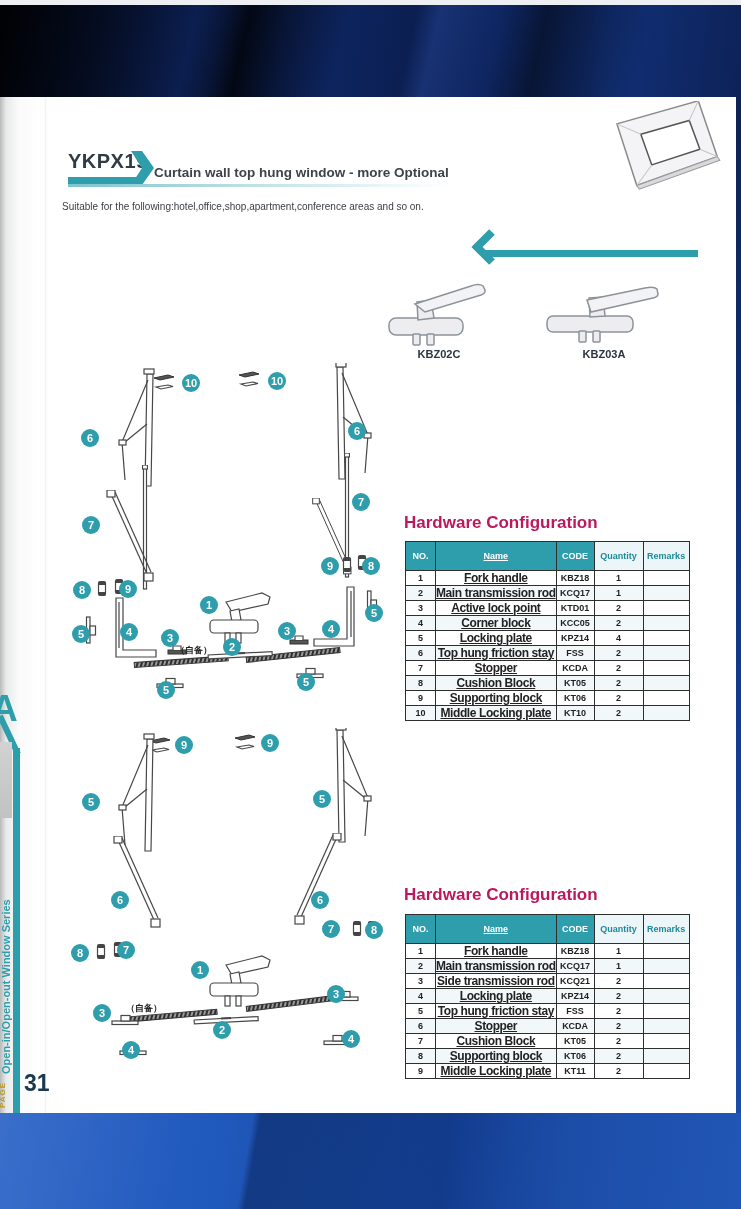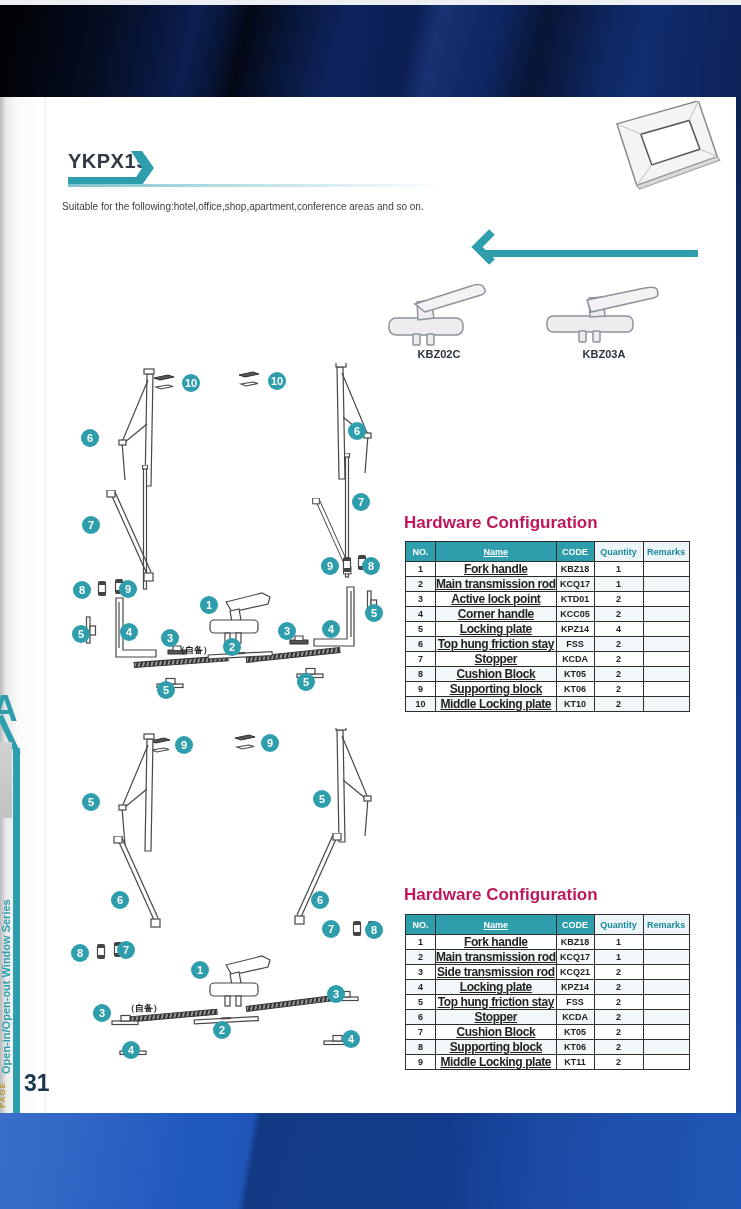--- a/index.html
+++ b/index.html
@@ -66,21 +66,21 @@
   .co{position:absolute;width:18px;height:18px;border-radius:50%;background:#2E9DAC;color:#fff;
       font-size:11px;font-weight:bold;display:flex;align-items:center;justify-content:center;line-height:1;}
   .cn-note{position:absolute;font-size:9px;font-weight:bold;color:#222;white-space:nowrap;}
 
   
   .hw-title{position:absolute;font-size:17px;font-weight:800;color:#be185d;}
   #hw-title-1{left:404px;top:513px;} #hw-title-2{left:404px;top:885px;}
   .hw-table{position:absolute;border-collapse:collapse;table-layout:fixed;border:1.5px solid #222;}
   #hw-table-1{left:405px;top:541px;} #hw-table-2{left:405px;top:914px;}
   .hw-table th,.hw-table td{border:1px solid #2e2e2e;text-align:center;padding:0;white-space:nowrap;overflow:hidden;}
-  .hw-table th{height:20px;font-size:9px;font-weight:bold;}
+  .hw-table th{height:29px;font-size:9px;font-weight:bold;}
   .hw-table td{height:13.6px;font-size:9px;font-weight:bold;color:#222;background:#fff;}
   .hw-table th:nth-child(1),.hw-table td:nth-child(1){width:30px;}
   .hw-table th:nth-child(2),.hw-table td:nth-child(2){width:79px;text-decoration:underline;}
   .hw-table th:nth-child(3),.hw-table td:nth-child(3){width:38px;}
   .hw-table th:nth-child(4),.hw-table td:nth-child(4){width:49px;}
   .hw-table th:nth-child(5),.hw-table td:nth-child(5){width:46px;}
   .hw-table td:nth-child(2){font-size:12px;letter-spacing:-.4px;}
   .hw-table th:nth-child(-n+3){background:#2E9DAC;color:#fff;}
   .hw-table th:nth-child(n+4){background:#ecf5f8;color:#1d8a9c;}
   .hw-table tbody tr:nth-child(even) td{background:#f2f8fa;}
@@ -167,20 +167,21 @@
   <div id="series-text" class="vtext">Open-in/Open-out Window Series</div>
   <div id="page-word" class="vtext">PAGE</div>
   <div id="page-number">31</div>
 
   <div id="model-code">YKPX19</div>
   <div id="code-underline"></div>
   <svg id="code-arrow" width="24" height="36">
     <polygon points="0,0 11,0 23,17 11,34 0,34 11,17" fill="#2E9DAC"></polygon>
   </svg>
   <div id="title-line"></div>
+  <div id="doc-title">Curtain wall top hung window - more Optional</div>
   <div id="doc-subtitle">Suitable for the following:hotel,office,shop,apartment,conference areas and so on.</div>
 
   <svg id="window-icon" width="122" height="90" viewBox="0 0 122 90">
     <g transform="rotate(-9 61 45)">
       <path d="M13,15 L97,5 L107,63 L23,79 Z" fill="#f4f4f6" stroke="#888" stroke-width="1.5"></path>
       <path d="M23,79 L107,63 l2,4 L25,83 Z" fill="#d9d9dd" stroke="#999" stroke-width="1"></path>
       <path d="M35,29 L85,23 L91,53 L41,61 Z" fill="#ffffff" stroke="#555" stroke-width="1.5"></path>
       <path d="M13,15 L35,29 M97,5 L85,23 M107,63 L91,53 M23,79 L41,61" stroke="#c4c4c8" stroke-width="1" fill="none"></path>
     </g>
   </svg>
@@ -345,21 +346,21 @@
         </tr>
         <tr>
           <td>3</td>
           <td>Active lock point</td>
           <td>KTD01</td>
           <td>2</td>
           <td></td>
         </tr>
         <tr>
           <td>4</td>
-          <td>Corner handle</td>
+          <td>Corner block</td>
           <td>KCC05</td>
           <td>2</td>
           <td></td>
         </tr>
         <tr>
           <td>5</td>
           <td>Locking plate</td>
           <td>KPZ14</td>
           <td>4</td>
           <td></td>

